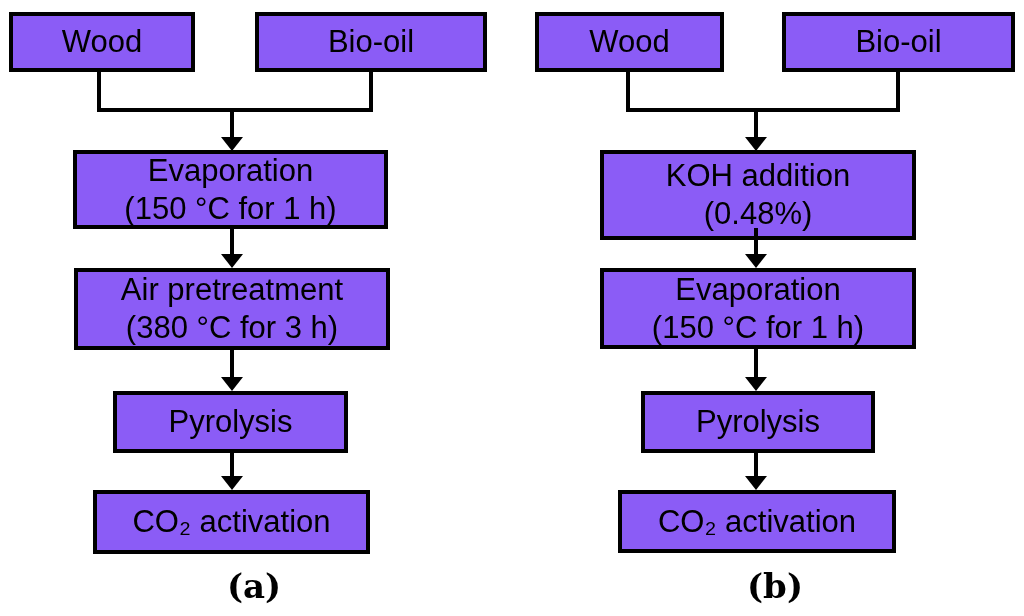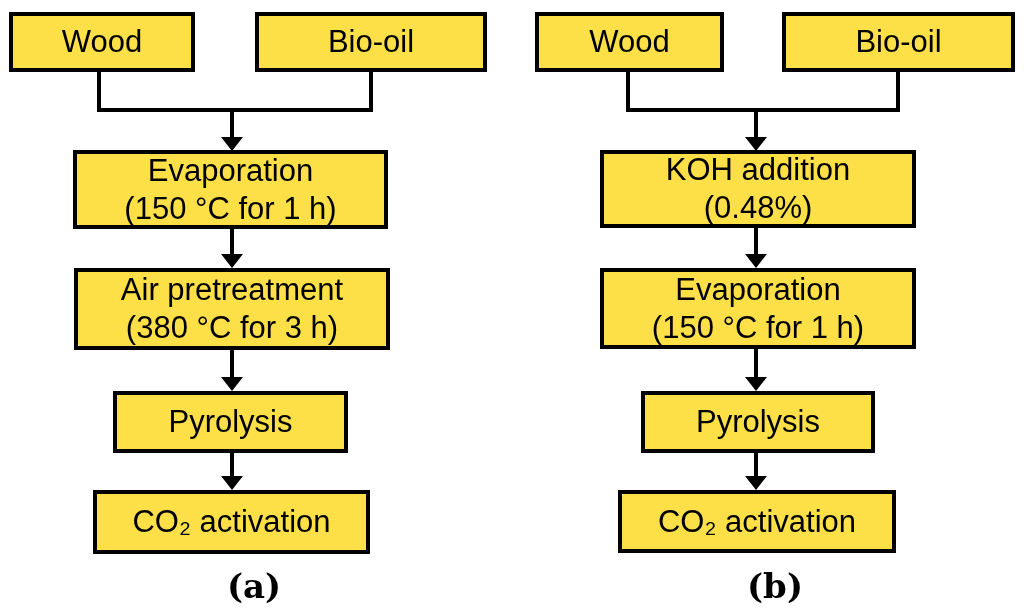--- a/index.html
+++ b/index.html
@@ -13,21 +13,21 @@
     height: 616px;
     background: #ffffff;
     font-family: "Liberation Sans", sans-serif;
     color: #000000;
     overflow: hidden;
   }
   .box {
     position: absolute;
     box-sizing: border-box;
     border: 4px solid #000000;
-    background: #fde047;
+    background: #8b5cf6;
     display: flex;
     align-items: center;
     justify-content: center;
     text-align: center;
     font-size: 31px;
     line-height: 38px;
     white-space: pre-line;
     color: #000000;
   }
   .line {
@@ -73,21 +73,21 @@
   .a-label     { left: 154px; top: 566px; }
 
   
   .b-wood      { left: 535px; top: 12px;  width: 189px; height: 60px; }
   .b-biooil    { left: 782px; top: 12px;  width: 233px; height: 60px; }
   .b-vl-wood   { left: 626px; top: 71px;  width: 4px;   height: 41px; }
   .b-vl-biooil { left: 896px; top: 71px;  width: 4px;   height: 41px; }
   .b-hl        { left: 626px; top: 108px; width: 274px; height: 4px;  }
   .b-stem1     { left: 754px; top: 112px; width: 4px;   height: 27px; }
   .b-head1     { left: 745px; top: 137px; }
-  .b-koh       { left: 600px; top: 150px; width: 316px; height: 78px; }
+  .b-koh       { left: 600px; top: 150px; width: 316px; height: 90px; }
   .b-stem2     { left: 754px; top: 228px; width: 4px;   height: 28px; }
   .b-head2     { left: 745px; top: 254px; }
   .b-evap      { left: 600px; top: 268px; width: 316px; height: 81px; }
   .b-stem3     { left: 754px; top: 349px; width: 4px;   height: 30px; }
   .b-head3     { left: 745px; top: 377px; }
   .b-pyro      { left: 641px; top: 391px; width: 234px; height: 62px; }
   .b-stem4     { left: 754px; top: 453px; width: 4px;   height: 25px; }
   .b-head4     { left: 745px; top: 476px; }
   .b-co2       { left: 618px; top: 490px; width: 278px; height: 63px; }
   .b-label     { left: 675px; top: 566px; }

